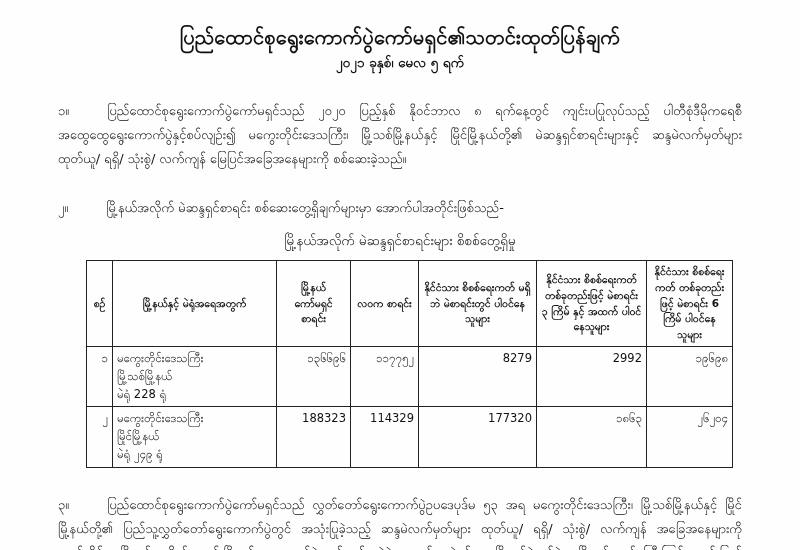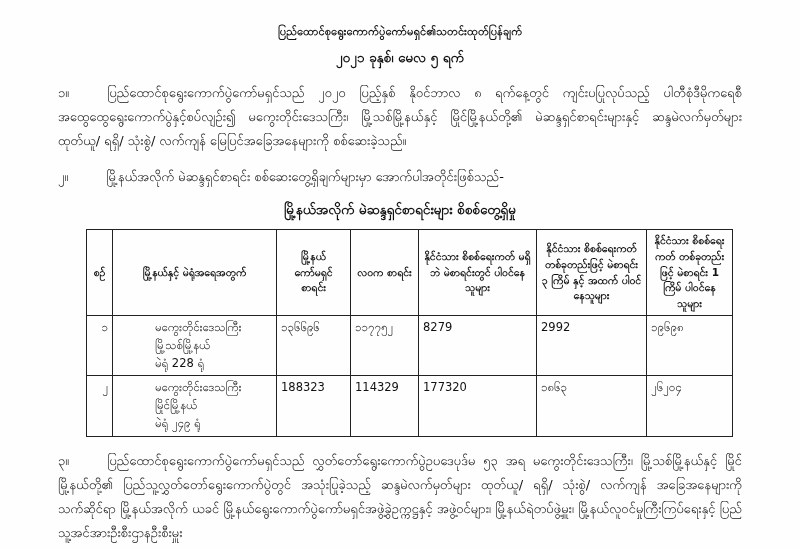--- a/index.html
+++ b/index.html
@@ -11,40 +11,40 @@
     overflow: hidden;
   }
   .page {
     width: 800px; height: 550px;
     padding: 24px 58px 0 58px;
     background: #fefefe;
   }
   .doc-title {
     text-align: center;
     font-weight: bold;
-    font-size: 11px;
+    font-size: 20px;
     letter-spacing: 0.2px;
   }
   .doc-date {
     text-align: center;
     font-weight: bold;
     font-size: 13.5px;
-    margin-top: 9px;
+    margin-top: 0;
   }
   .para {
     font-size: 13px;
     line-height: 1.85;
     text-align: justify;
-    margin-top: 12px;
+    margin-top: 25px;
   }
   .para .pnum { margin-right: 38px; }
   .para2 { }
   .tbl-title {
     text-align: center;
-    font-weight: bold;
+    font-weight: normal;
     font-size: 13.5px;
     margin-top: 12px;
   }
   table.data {
     border-collapse: collapse;
     table-layout: fixed;
     margin-left: 28px;
     margin-top: 8px;
     width: 646px;
   }
@@ -60,24 +60,24 @@
     line-height: 1.5;
     height: 72px;
   }
   table.data td {
     vertical-align: top;
     line-height: 1.55;
     font-size: 11.5px;
   }
   td.c-no   { text-align: right; padding-right: 3px; }
   td.c-town { text-align: left; padding-left: 6px; }
-  td.c-num  { text-align: left; padding-right: 8px; }
+  td.c-num  { text-align: right; padding-right: 8px; }
   tr.r1 td { height: 46px; }
   tr.r2 td { height: 50px; }
-  .town-line { display: block; margin-left: 38px; }
+  .town-line { display: block; }
   .col-no   { width: 26px; }
   .col-town { width: 164px; }
   .col-comm { width: 74px; }
   .col-imm  { width: 68px; }
   .col-nonrc{ width: 118px; }
   .col-3x   { width: 110px; }
   .col-2x   { width: 86px; }
 </style>
 </head>
 <body>
@@ -104,21 +104,21 @@
         <col class="col-2x">
     </colgroup>
     <thead>
       <tr>
         <th>စဉ်</th>
         <th>မြို့နယ်နှင့် မဲရုံအရေအတွက်</th>
         <th>မြို့နယ် ကော်မရှင် စာရင်း</th>
         <th>လဝက စာရင်း</th>
         <th>နိုင်ငံသား စိစစ်ရေးကတ် မရှိဘဲ မဲစာရင်းတွင် ပါဝင်နေသူများ</th>
         <th>နိုင်ငံသား စိစစ်ရေးကတ် တစ်ခုတည်းဖြင့် မဲစာရင်း ၃ ကြိမ် နှင့် အထက် ပါဝင်နေသူများ</th>
-        <th>နိုင်ငံသား စိစစ်ရေးကတ် တစ်ခုတည်းဖြင့် မဲစာရင်း 1 ကြိမ် ပါဝင်နေသူများ</th>
+        <th>နိုင်ငံသား စိစစ်ရေးကတ် တစ်ခုတည်းဖြင့် မဲစာရင်း 6 ကြိမ် ပါဝင်နေသူများ</th>
       </tr>
     </thead>
     <tbody>
       <tr class="r1">
         <td class="c-no">၁</td>
         <td class="c-town">
           <span class="town-line">မကွေးတိုင်းဒေသကြီး</span>
           <span class="town-line">မြို့သစ်မြို့နယ်</span>
           <span class="town-line">မဲရုံ 228 ရုံ</span>
         </td>

